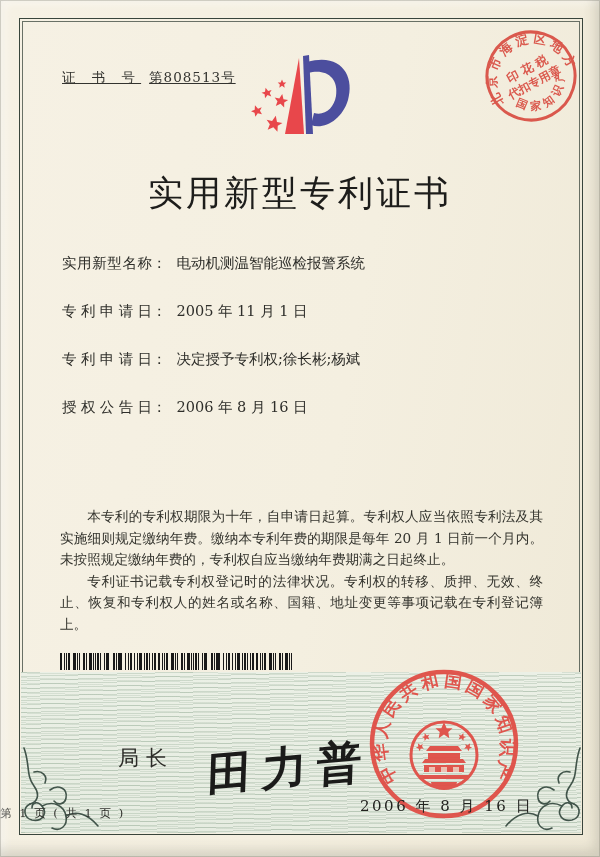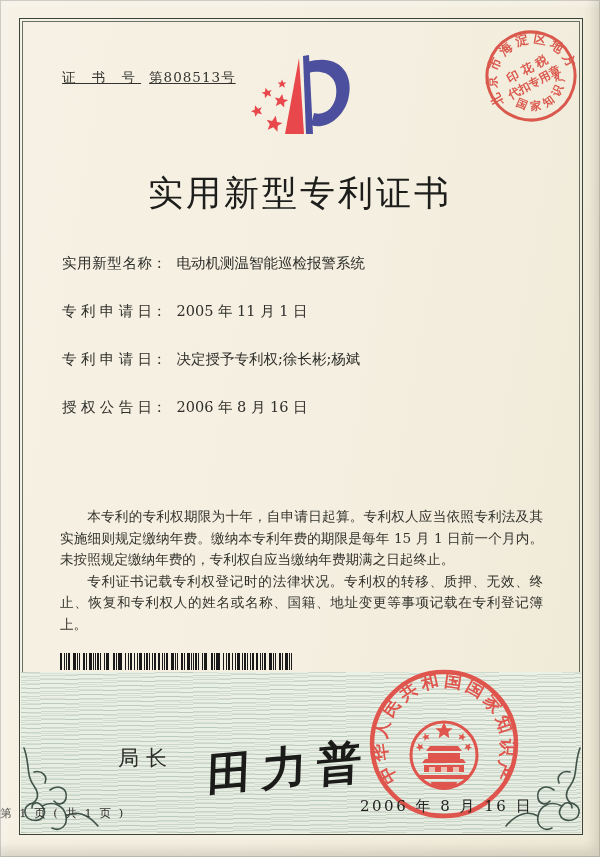--- a/index.html
+++ b/index.html
@@ -132,21 +132,21 @@
     </div>
     <div class="field">
       <span class="flabel">专利申请日</span><span class="colon">：</span><span>决定授予专利权;徐长彬;杨斌</span>
     </div>
     <div class="field">
       <span class="flabel">授权公告日</span><span class="colon">：</span><span>2006 年 8 月 16 日</span>
     </div>
   </div>
 
   <div class="body-text">
-    <p>本专利的专利权期限为十年，自申请日起算。专利权人应当依照专利法及其实施细则规定缴纳年费。缴纳本专利年费的期限是每年 15 月 1 日前一个月内。未按照规定缴纳年费的，专利权自应当缴纳年费期满之日起终止。</p>
+    <p>本专利的专利权期限为十年，自申请日起算。专利权人应当依照专利法及其实施细则规定缴纳年费。缴纳本专利年费的期限是每年 20 月 1 日前一个月内。未按照规定缴纳年费的，专利权自应当缴纳年费期满之日起终止。</p>
     <p>专利证书记载专利权登记时的法律状况。专利权的转移、质押、无效、终止、恢复和专利权人的姓名或名称、国籍、地址变更等事项记载在专利登记簿上。</p>
   </div>
 
   <div class="barcode"><i style="width:2px;margin-right:2px"></i><i style="width:1px;margin-right:1px"></i><i style="width:1px;margin-right:1px"></i><i style="width:2px;margin-right:3px"></i><i style="width:3px;margin-right:1px"></i><i style="width:1px;margin-right:1px"></i><i style="width:1px;margin-right:3px"></i><i style="width:2px;margin-right:1px"></i><i style="width:1px;margin-right:2px"></i><i style="width:3px;margin-right:1px"></i><i style="width:1px;margin-right:1px"></i><i style="width:1px;margin-right:1px"></i><i style="width:2px;margin-right:1px"></i><i style="width:1px;margin-right:3px"></i><i style="width:1px;margin-right:1px"></i><i style="width:3px;margin-right:4px"></i><i style="width:2px;margin-right:1px"></i><i style="width:1px;margin-right:1px"></i><i style="width:4px;margin-right:3px"></i><i style="width:1px;margin-right:2px"></i><i style="width:1px;margin-right:1px"></i><i style="width:2px;margin-right:2px"></i><i style="width:1px;margin-right:2px"></i><i style="width:1px;margin-right:1px"></i><i style="width:3px;margin-right:2px"></i><i style="width:1px;margin-right:1px"></i><i style="width:2px;margin-right:1px"></i><i style="width:1px;margin-right:2px"></i><i style="width:1px;margin-right:1px"></i><i style="width:2px;margin-right:2px"></i><i style="width:2px;margin-right:2px"></i><i style="width:1px;margin-right:1px"></i><i style="width:1px;margin-right:1px"></i><i style="width:2px;margin-right:3px"></i><i style="width:3px;margin-right:1px"></i><i style="width:1px;margin-right:1px"></i><i style="width:1px;margin-right:3px"></i><i style="width:2px;margin-right:1px"></i><i style="width:1px;margin-right:2px"></i><i style="width:3px;margin-right:1px"></i><i style="width:1px;margin-right:1px"></i><i style="width:1px;margin-right:1px"></i><i style="width:2px;margin-right:1px"></i><i style="width:1px;margin-right:3px"></i><i style="width:1px;margin-right:1px"></i><i style="width:3px;margin-right:4px"></i><i style="width:2px;margin-right:1px"></i><i style="width:1px;margin-right:1px"></i><i style="width:4px;margin-right:3px"></i><i style="width:1px;margin-right:2px"></i><i style="width:1px;margin-right:1px"></i><i style="width:2px;margin-right:2px"></i><i style="width:1px;margin-right:2px"></i><i style="width:1px;margin-right:1px"></i><i style="width:3px;margin-right:2px"></i><i style="width:1px;margin-right:1px"></i><i style="width:2px;margin-right:1px"></i><i style="width:1px;margin-right:2px"></i><i style="width:1px;margin-right:1px"></i><i style="width:2px;margin-right:2px"></i><i style="width:2px;margin-right:2px"></i><i style="width:1px;margin-right:1px"></i><i style="width:1px;margin-right:1px"></i><i style="width:2px;margin-right:3px"></i><i style="width:3px;margin-right:1px"></i><i style="width:1px;margin-right:1px"></i><i style="width:1px;margin-right:3px"></i><i style="width:2px;margin-right:1px"></i><i style="width:1px;margin-right:2px"></i><i style="width:3px;margin-right:1px"></i><i style="width:1px;margin-right:1px"></i><i style="width:1px;margin-right:1px"></i></div>
 
   <svg class="flourish left" width="82" height="86" viewBox="0 0 82 86" aria-hidden="true">
     <g fill="none" stroke="#41544a" stroke-width="1.6" stroke-linecap="round">
       <path d="M4,2 C10,18 6,30 14,40 C20,48 18,56 10,58"></path>
       <path d="M10,58 C2,62 4,72 12,74 C22,76 28,68 22,60 C18,55 12,56 12,62"></path>
       <path d="M22,60 C34,54 44,60 46,70 C48,80 40,86 32,82"></path>

